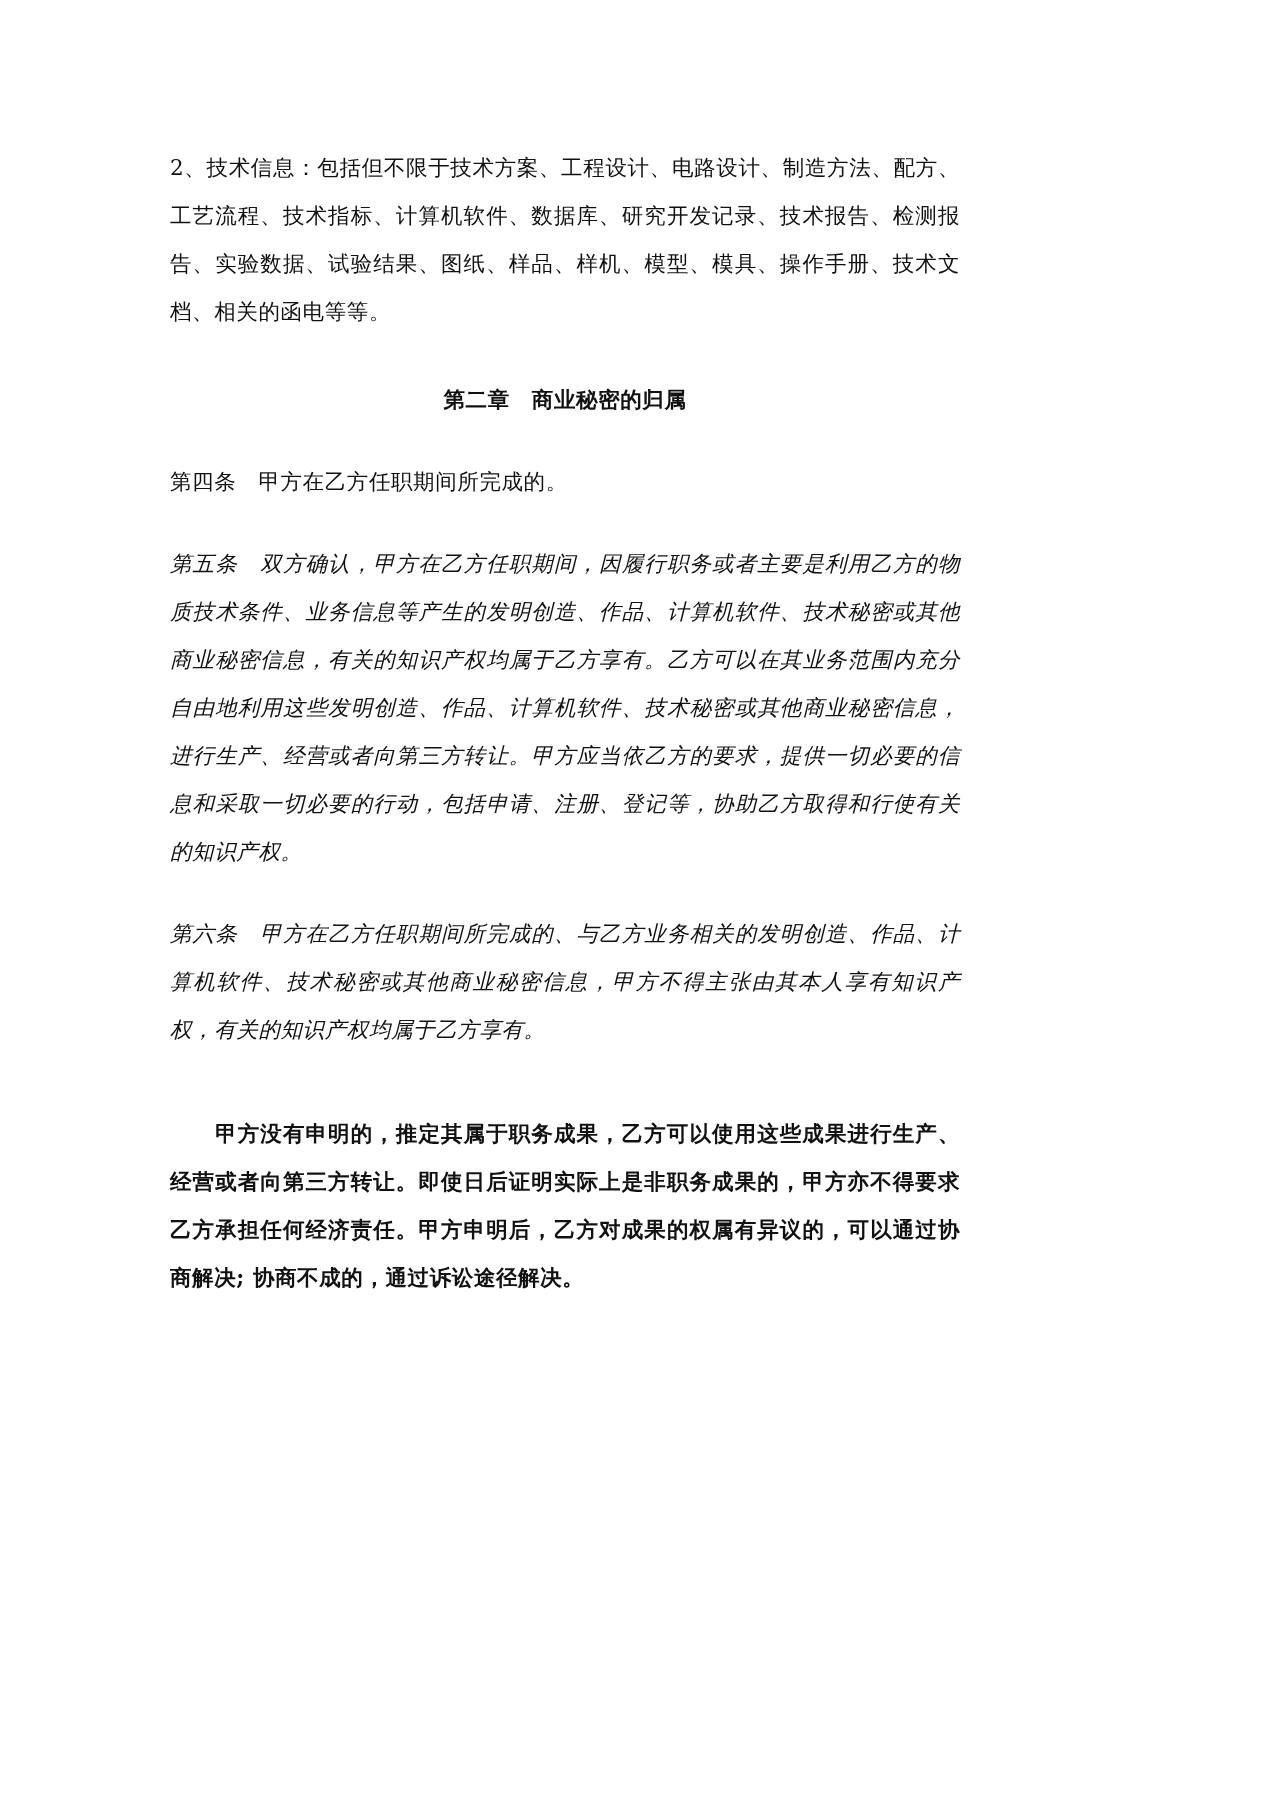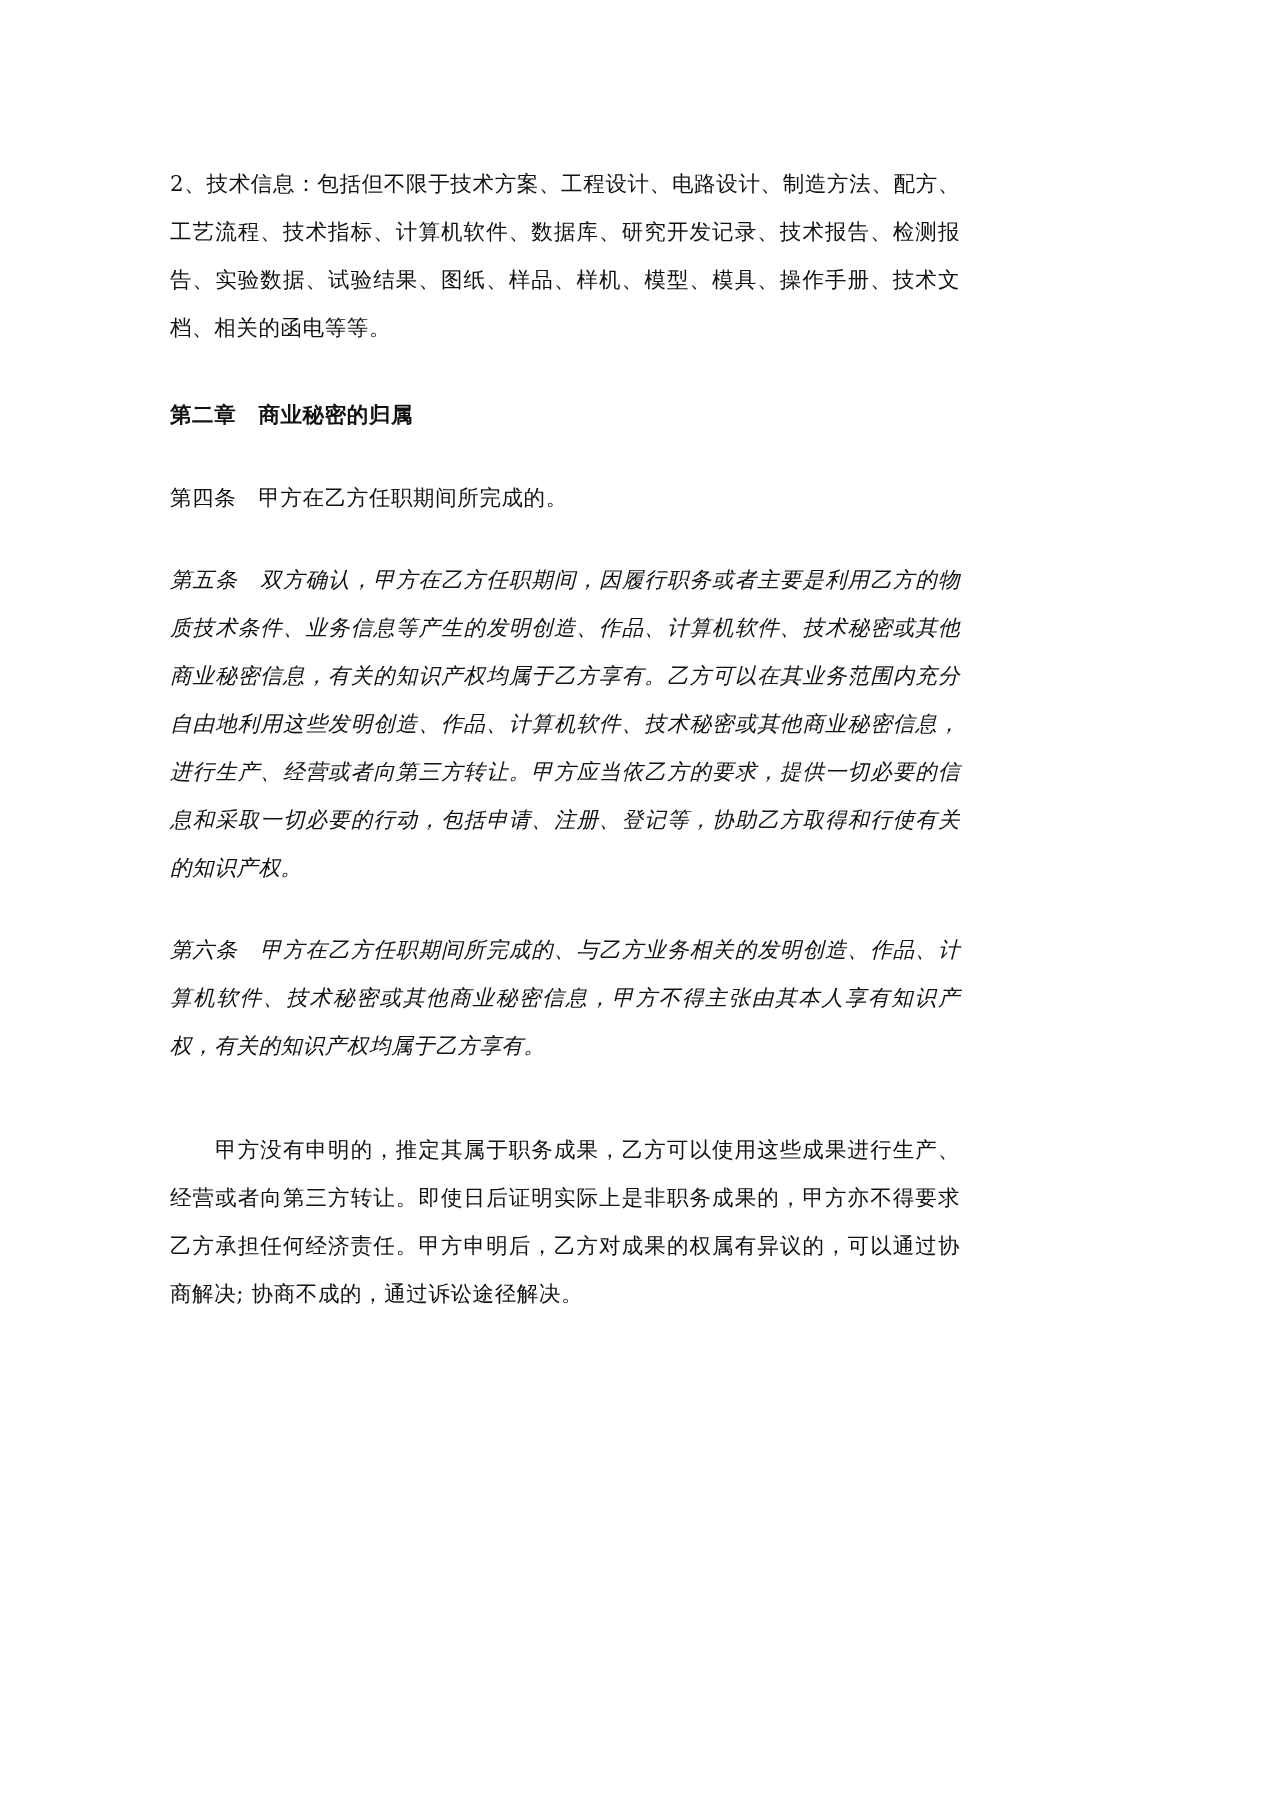--- a/index.html
+++ b/index.html
@@ -16,54 +16,56 @@
     width: 1280px;
     height: 1810px;
     margin: 0 auto;
     background: #ffffff;
     box-sizing: border-box;
     overflow: hidden;
   }
   .content {
     position: absolute;
     left: 170px;
-    top: 160px;
+    top: 144px;
     width: 790px;
   }
   
   .para {
     font-size: 21.5px;
     line-height: 48px;
     text-align: justify;
     text-justify: inter-ideograph;
     letter-spacing: 0.6px;
     margin: 0 0 26px 0;
     color: #111111;
     word-break: break-all;
     font-family: "DejaVu Serif", "Liberation Serif", serif;
   }
   .para:last-child {
     margin-bottom: 0;
+    font-weight: bold;
   }
   
   .para.indent {
     text-indent: 2.1em;
   }
   
   .para.gap-top {
     margin-top: 34px;
     font-style: italic;
   }
   .chapter-heading {
     font-size: 21.5px;
     line-height: 48px;
+    text-align: center;
     letter-spacing: 0.6px;
     margin: 40px 0 34px 0;
     color: #111111;
-    font-family: Liberation Mono, monospace;
+    font-family: Liberation Serif, serif;
   }
   .final-block {
     margin-top: 56px;
   }
 </style>
 </head>
 <body>
 
 <div class="page">
   <div class="content">

